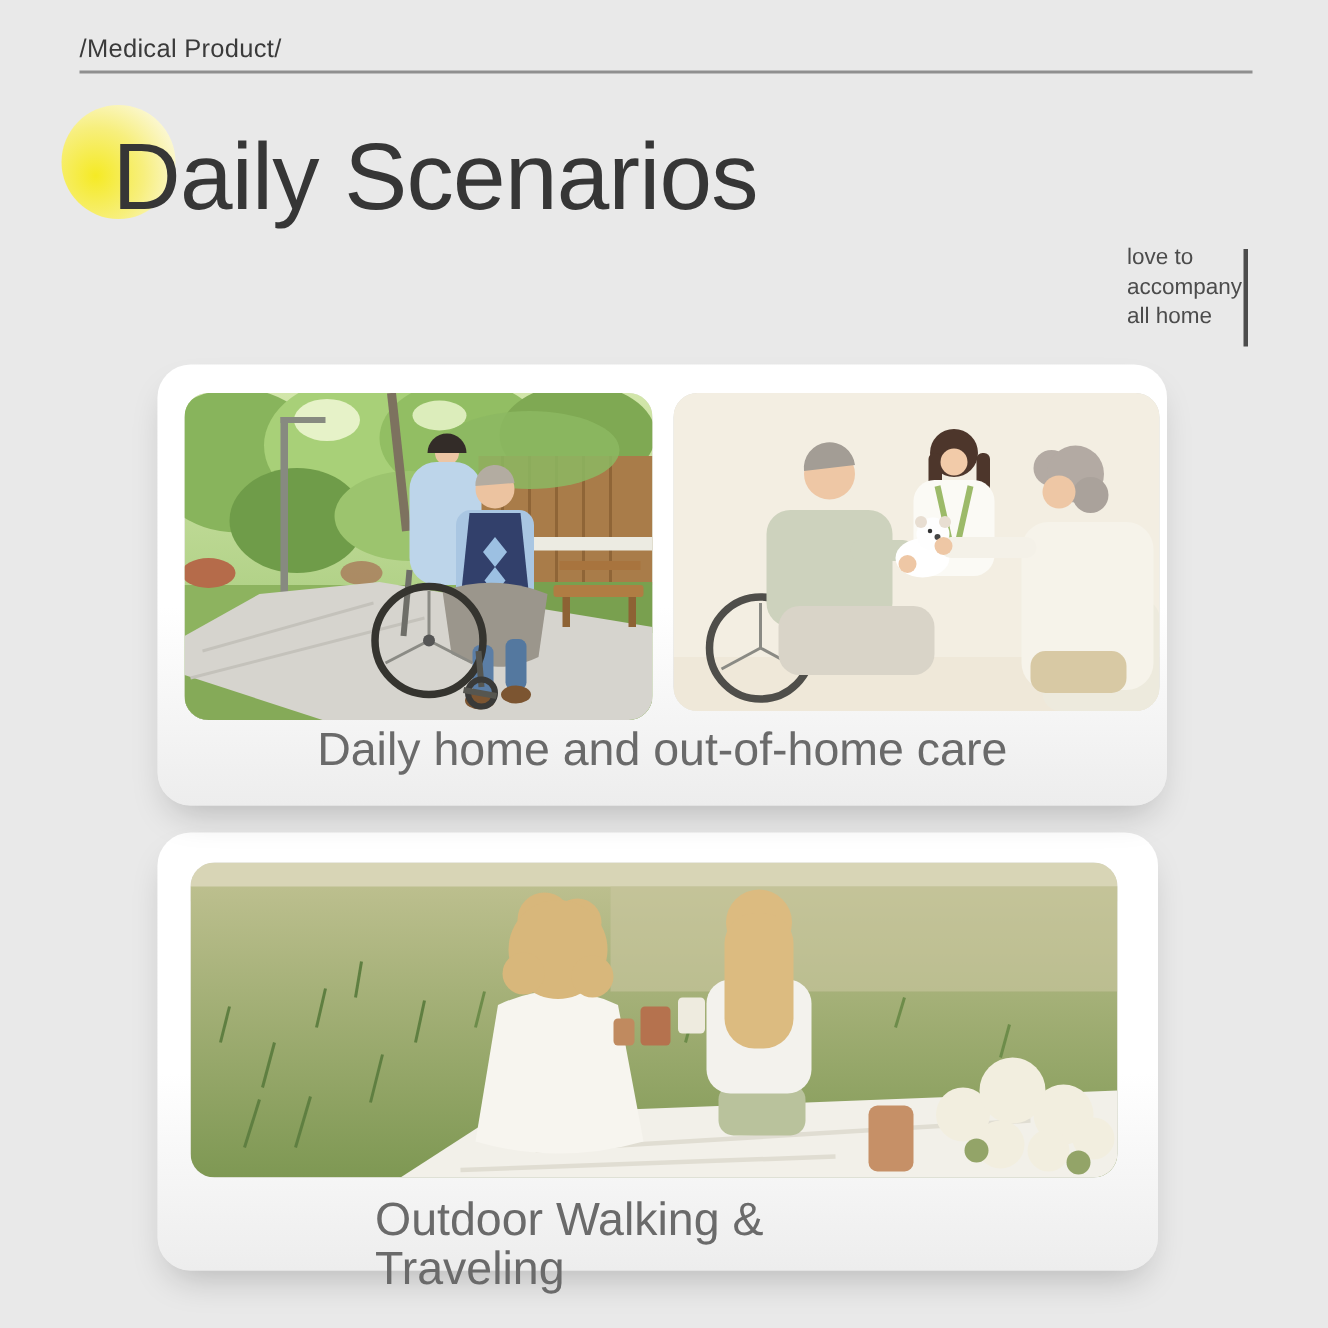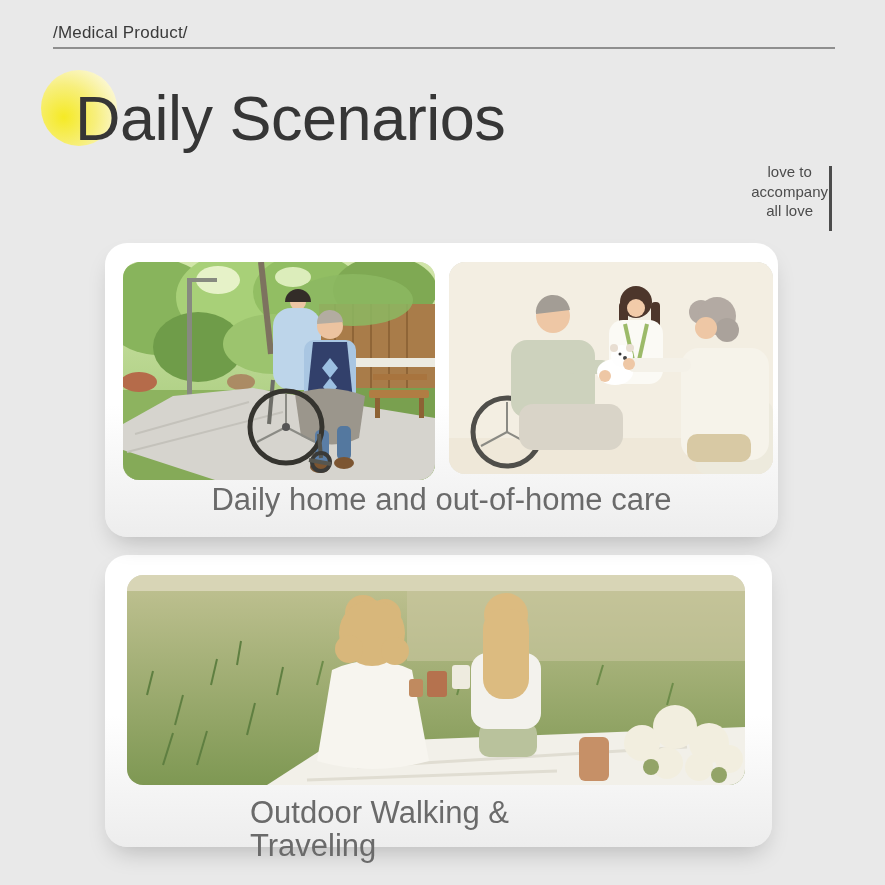--- a/index.html
+++ b/index.html
@@ -8,21 +8,21 @@
   .slide { position:relative; width:885px; height:885px; background:#e9e9e9; overflow:hidden; }
 
   
   .eyebrow { position:absolute; left:53px; top:23px; font-size:17px; color:#3a3a3a; letter-spacing:.2px; }
   .rule { position:absolute; left:53px; top:47px; width:782px; height:2px; background:#8f8f8f; }
   .accent-circle { position:absolute; left:41px; top:70px; width:76px; height:76px; border-radius:50%;
     background:radial-gradient(circle at 30% 62%, #f5ea25 0%, #f7ef7d 45%, #fbf7cf 78%, #f0eed8 100%);
     filter:blur(.4px); }
   .page-title { position:absolute; left:75px; top:84px; font-size:63px; line-height:68px; color:#363636; letter-spacing:-.5px; }
 
-  .tagline { position:absolute; right:57px; top:162px; text-align:center; font-size:15px; line-height:19.5px; color:#4c4c4c; }
+  .tagline { position:absolute; right:57px; top:162px; text-align:left; font-size:15px; line-height:19.5px; color:#4c4c4c; }
   .vbar { position:absolute; left:829px; top:166px; width:3px; height:65px; background:#4c4c4c; }
 
   
   .card { position:absolute; border-radius:22px;
     background:linear-gradient(180deg,#ffffff 0%,#ffffff 55%,#ededed 100%);
     box-shadow:0 12px 24px -8px rgba(0,0,0,.22); }
   .card-1 { left:105px; top:243px; width:673px; height:294px; }
   .card-2 { left:105px; top:555px; width:667px; height:292px; }
 
   .photo { position:absolute; border-radius:16px; overflow:hidden; background:#dcdcd4; }
@@ -41,21 +41,21 @@
 <div class="slide">
 
   <div class="eyebrow">/Medical Product/</div>
   <div class="rule"></div>
   <div class="accent-circle"></div>
   <h1 class="page-title" style="font-weight:400;">Daily Scenarios</h1>
 
   <div class="tagline">
     <div>love to</div>
     <div>accompany</div>
-    <div>all love</div>
+    <div>all home</div>
   </div>
   <div class="vbar"></div>
 
   <div class="card card-2">
 
     <div class="photo photo-picnic" role="img" aria-label="Two women sitting on a white picnic blanket in a grassy field">
       <svg viewBox="0 0 618 210" preserveAspectRatio="none">
         <defs>
           <linearGradient id="gField" x1="0" y1="0" x2="0" y2="1">
             <stop offset="0" stop-color="#bcbf8e"></stop>

